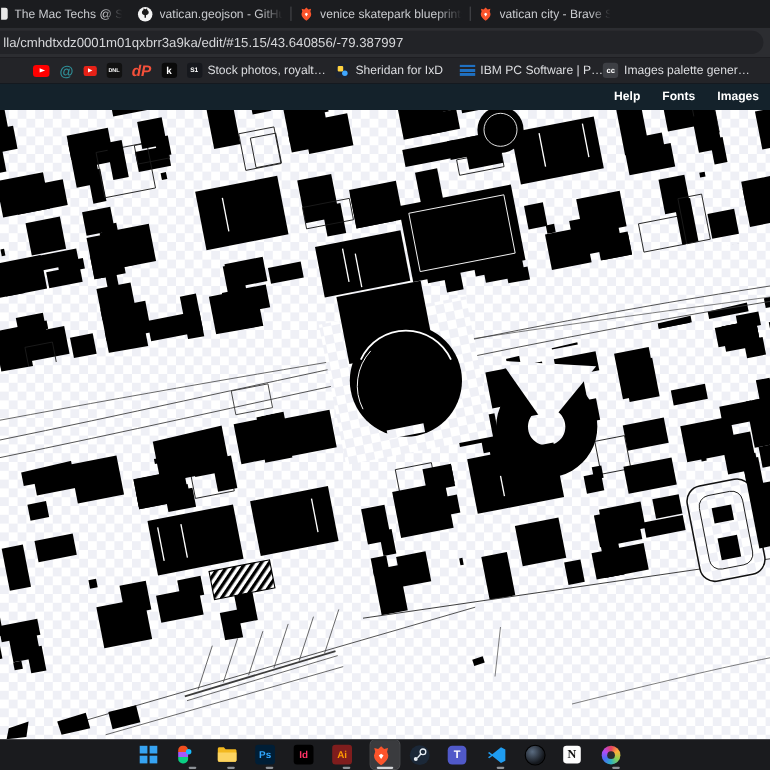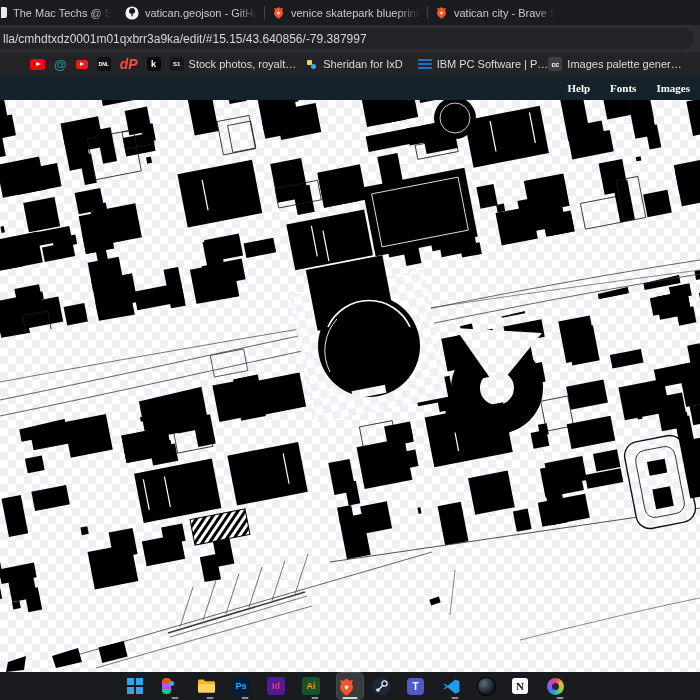--- a/index.html
+++ b/index.html
@@ -26,21 +26,21 @@
   .url{color:#d6d7da;font-size:12px;padding-left:3px;white-space:nowrap;overflow:hidden;}
 
   
   .bookmarks{height:24px;background:#232428;display:flex;align-items:center;
              padding-left:30px;flex:none;overflow:hidden;}
   .bm{display:flex;align-items:center;gap:5px;margin-right:9px;flex:none;cursor:default;}
   .bm .bl{color:#dcdde0;font-size:11px;white-space:nowrap;}
 
   
   .mb-header{height:24px;background:#14222b;display:flex;align-items:center;
-             justify-content:flex-end;padding-right:8px;flex:none;font-family:Liberation Serif, serif;}
+             justify-content:flex-end;padding-right:8px;flex:none;}
   .mb-menu{display:flex;gap:20px;margin-right:2px;}
   .mb-menu span{color:#fff;font-size:11px;font-weight:bold;cursor:default;}
 
   
   .map{height:572px;flex:none;overflow:hidden;background:#fff;position:relative;}
   .map svg{display:block;}
 
   
   .taskbar{height:28px;background:#1a1b1e;display:flex;align-items:center;
            justify-content:center;gap:9px;flex:none;}
@@ -1038,26 +1038,26 @@
         <span class="tb-ind"></span>
       </div>
       <div class="tb-item">
         <span class="ic">
           <span class="sq" style="width:18px;height:18px;border-radius:3px;background:#001e36;color:#31a8ff;font-size:9px;font-weight:bold;display:inline-flex;align-items:center;justify-content:center;">Ps</span>
         </span>
         <span class="tb-ind"></span>
       </div>
       <div class="tb-item">
         <span class="ic">
-          <span class="sq" style="width:18px;height:18px;border-radius:3px;background:#4c1d95;color:#ff3366;font-size:9px;font-weight:bold;display:inline-flex;align-items:center;justify-content:center;">Id</span>
+          <span class="sq" style="width:18px;height:18px;border-radius:3px;background:#000000;color:#ff3366;font-size:9px;font-weight:bold;display:inline-flex;align-items:center;justify-content:center;">Id</span>
         </span>
       </div>
       <div class="tb-item">
         <span class="ic">
-          <span class="sq" style="width:18px;height:18px;border-radius:3px;background:#14532d;color:#ff9a00;font-size:9px;font-weight:bold;display:inline-flex;align-items:center;justify-content:center;">Ai</span>
+          <span class="sq" style="width:18px;height:18px;border-radius:3px;background:#7f1d1d;color:#ff9a00;font-size:9px;font-weight:bold;display:inline-flex;align-items:center;justify-content:center;">Ai</span>
         </span>
         <span class="tb-ind"></span>
       </div>
       <div class="tb-item active">
         <span class="ic">
           <svg width="19" height="19" viewBox="0 0 14 14">
             <path d="M7 1l2 1.8 2.6-.6-.6 2.6.8 2.4c0 2.6-2 4.6-4.8 6.6C4.2 11.8 2.2 9.8 2.2 7.2l.8-2.4-.6-2.6 2.6.6z" fill="#fb542b"></path>
             <path d="M7 6l1.6 1.2L7 9.6 5.4 7.2z" fill="#fff"></path>
           </svg>
         </span>

